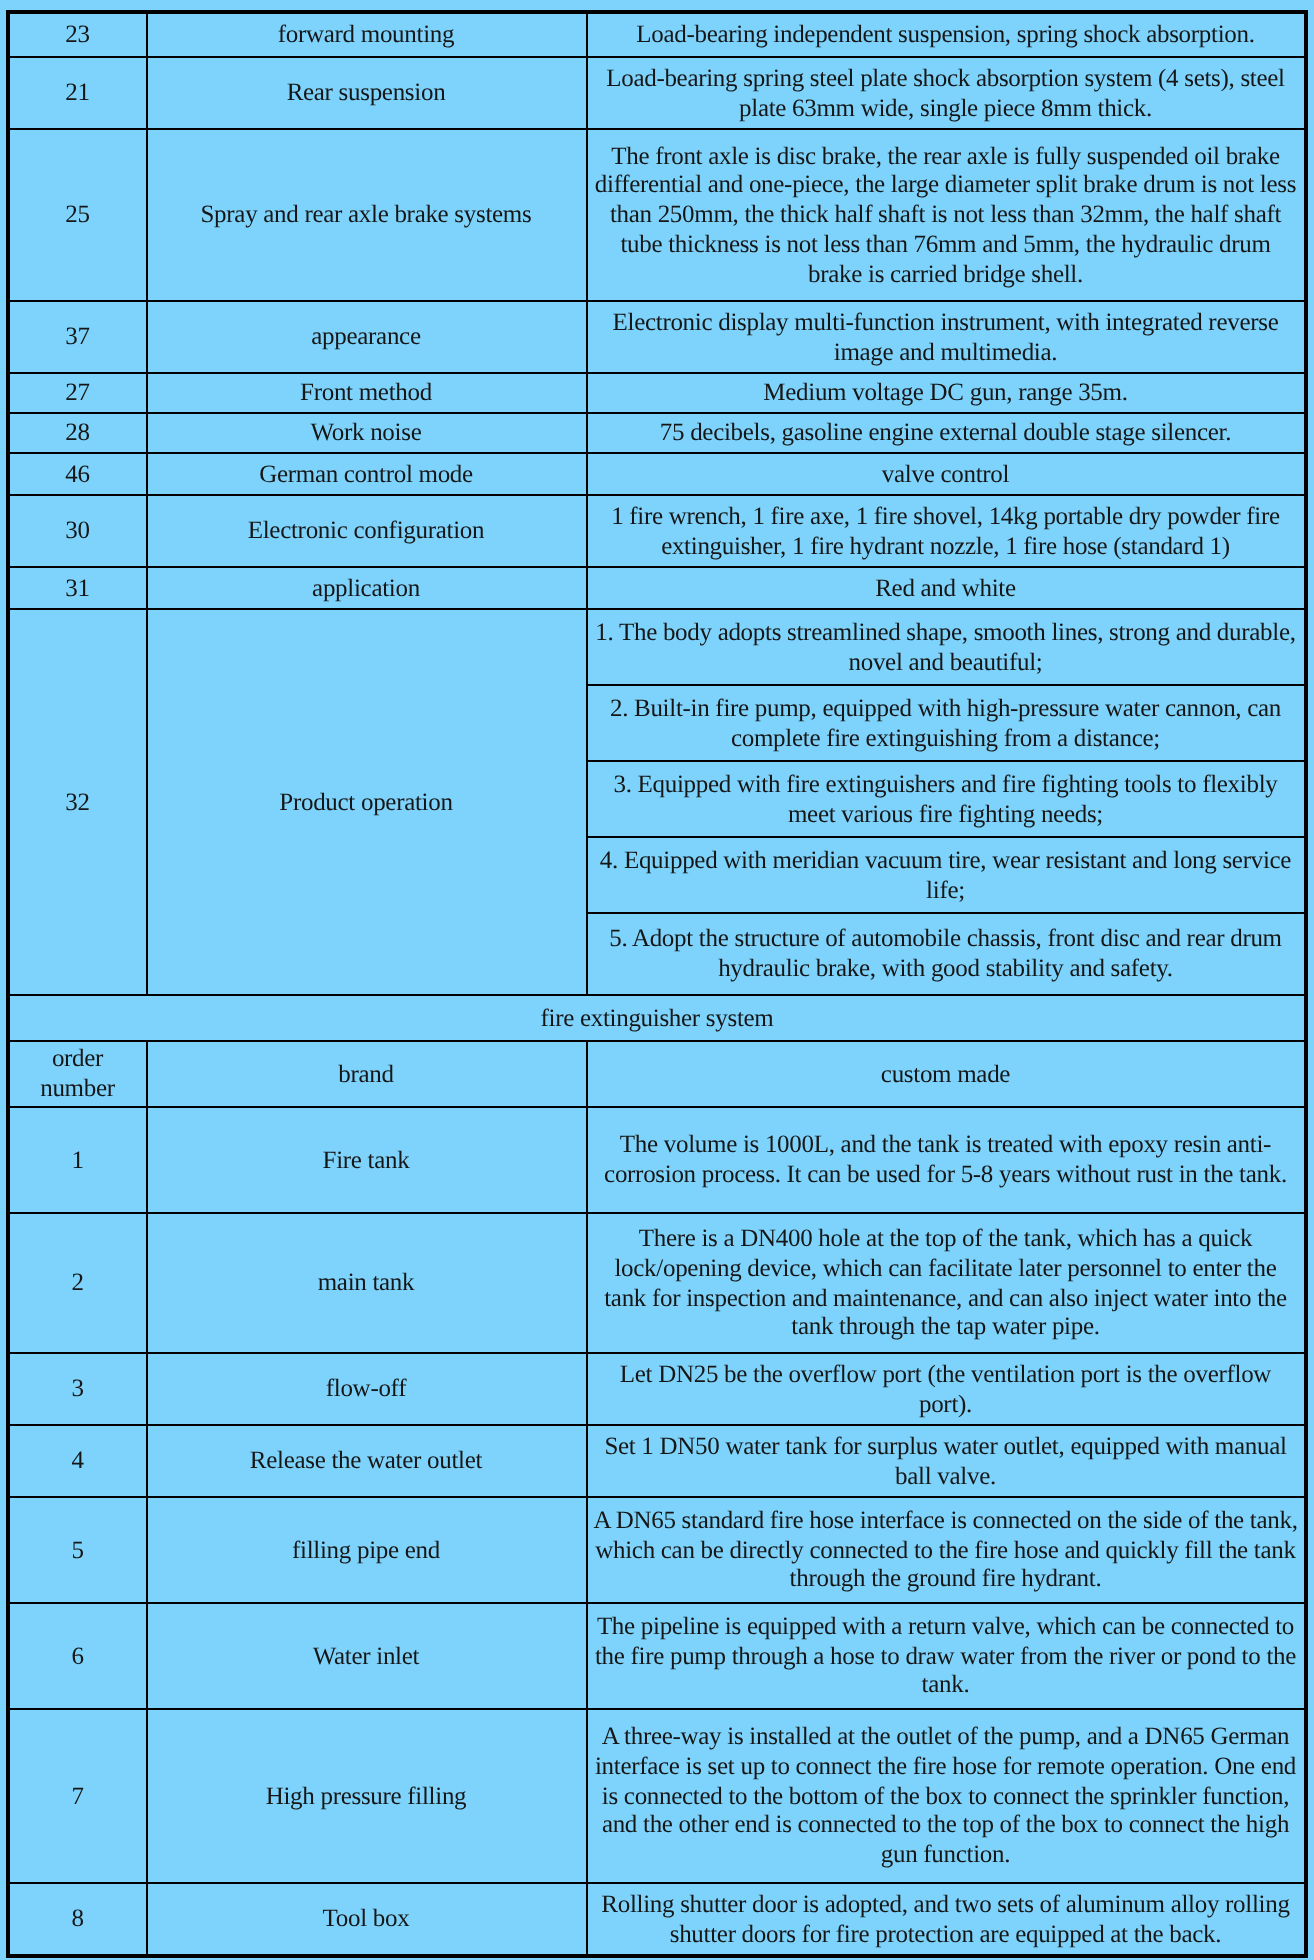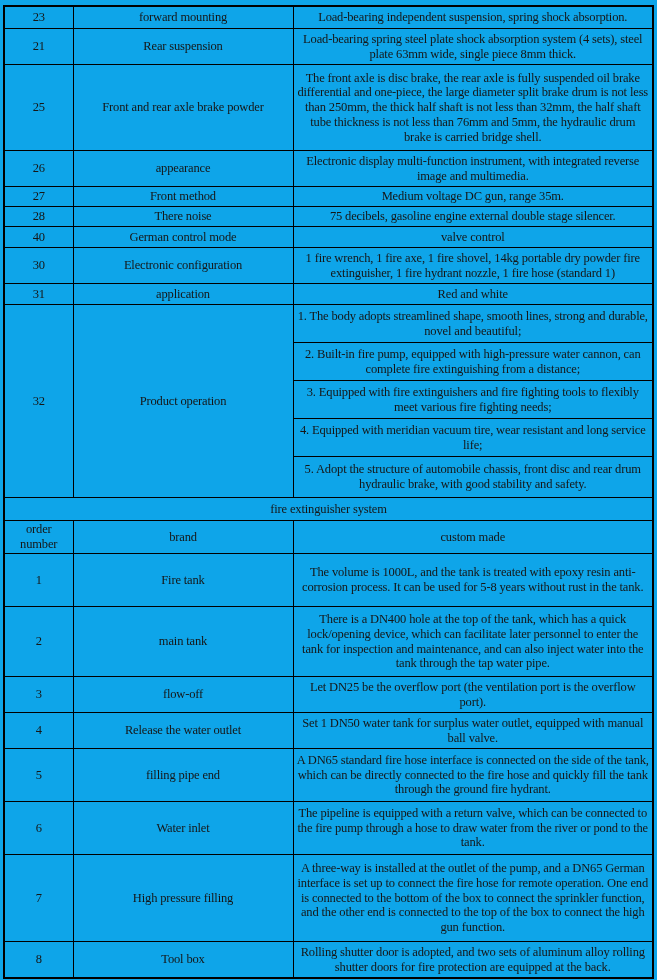--- a/index.html
+++ b/index.html
@@ -4,21 +4,21 @@
 <style>
   html, body {
     margin: 0;
     padding: 0;
     background: #ffffff;
   }
   .page {
     position: relative;
     width: 657px;
     height: 980px;
-    background: #0ea5e9;
+    background: #7dd3fc;
     overflow: hidden;
   }
   table.spec {
     position: absolute;
     left: 3px;
     top: 5px;
     width: 649px;
     border-collapse: collapse;
     table-layout: fixed;
     border: 2px solid #000000;
@@ -57,40 +57,40 @@
         <td class="c-name">forward mounting</td>
         <td class="c-desc">Load-bearing independent suspension, spring shock absorption.</td>
       </tr>
       <tr>
         <td class="c-num" style="height:33px">21</td>
         <td class="c-name">Rear suspension</td>
         <td class="c-desc">Load-bearing spring steel plate shock absorption system (4 sets), steel plate 63mm wide, single piece 8mm thick.</td>
       </tr>
       <tr>
         <td class="c-num" style="height:83px">25</td>
-        <td class="c-name">Front and rear axle brake powder</td>
+        <td class="c-name">Spray and rear axle brake systems</td>
         <td class="c-desc">The front axle is disc brake, the rear axle is fully suspended oil brake differential and one-piece, the large diameter split brake drum is not less than 250mm, the thick half shaft is not less than 32mm, the half shaft tube thickness is not less than 76mm and 5mm, the hydraulic drum brake is carried bridge shell.</td>
       </tr>
       <tr>
-        <td class="c-num" style="height:33px">26</td>
+        <td class="c-num" style="height:33px">37</td>
         <td class="c-name">appearance</td>
         <td class="c-desc">Electronic display multi-function instrument, with integrated reverse image and multimedia.</td>
       </tr>
       <tr>
         <td class="c-num" style="height:17px">27</td>
         <td class="c-name">Front method</td>
         <td class="c-desc">Medium voltage DC gun, range 35m.</td>
       </tr>
       <tr>
         <td class="c-num" style="height:17px">28</td>
-        <td class="c-name">There noise</td>
+        <td class="c-name">Work noise</td>
         <td class="c-desc">75 decibels, gasoline engine external double stage silencer.</td>
       </tr>
       <tr>
-        <td class="c-num" style="height:18px">40</td>
+        <td class="c-num" style="height:18px">46</td>
         <td class="c-name">German control mode</td>
         <td class="c-desc">valve control</td>
       </tr>
       <tr>
         <td class="c-num" style="height:33px">30</td>
         <td class="c-name">Electronic configuration</td>
         <td class="c-desc">1 fire wrench, 1 fire axe, 1 fire shovel, 14kg portable dry powder fire extinguisher, 1 fire hydrant nozzle, 1 fire hose (standard 1)</td>
       </tr>
       <tr>
         <td class="c-num" style="height:18px">31</td>

